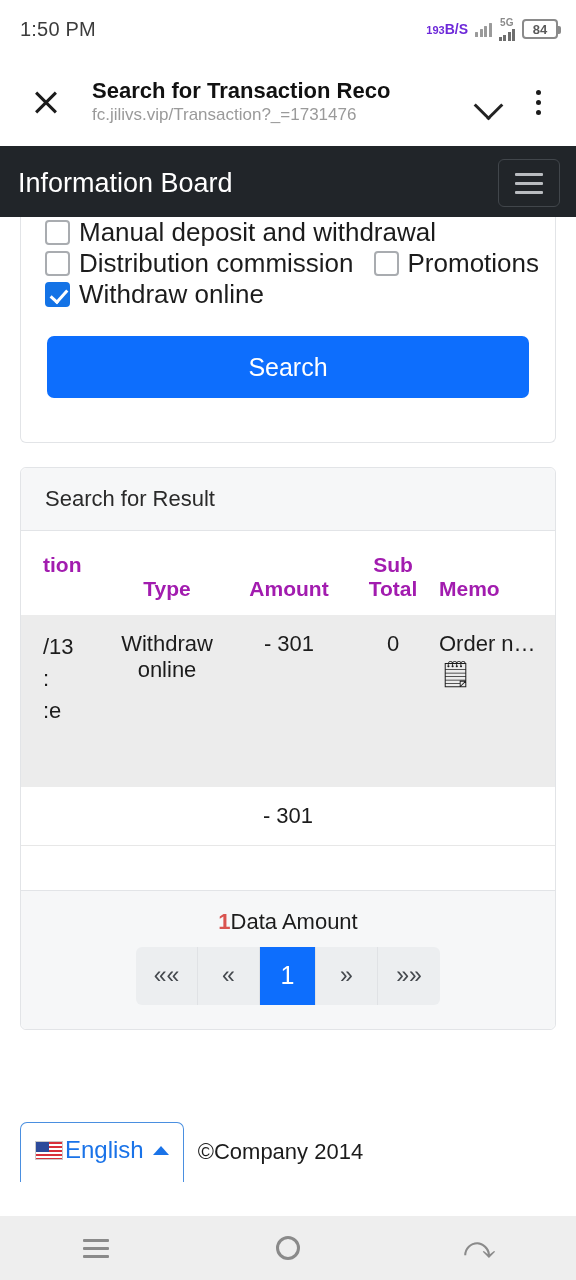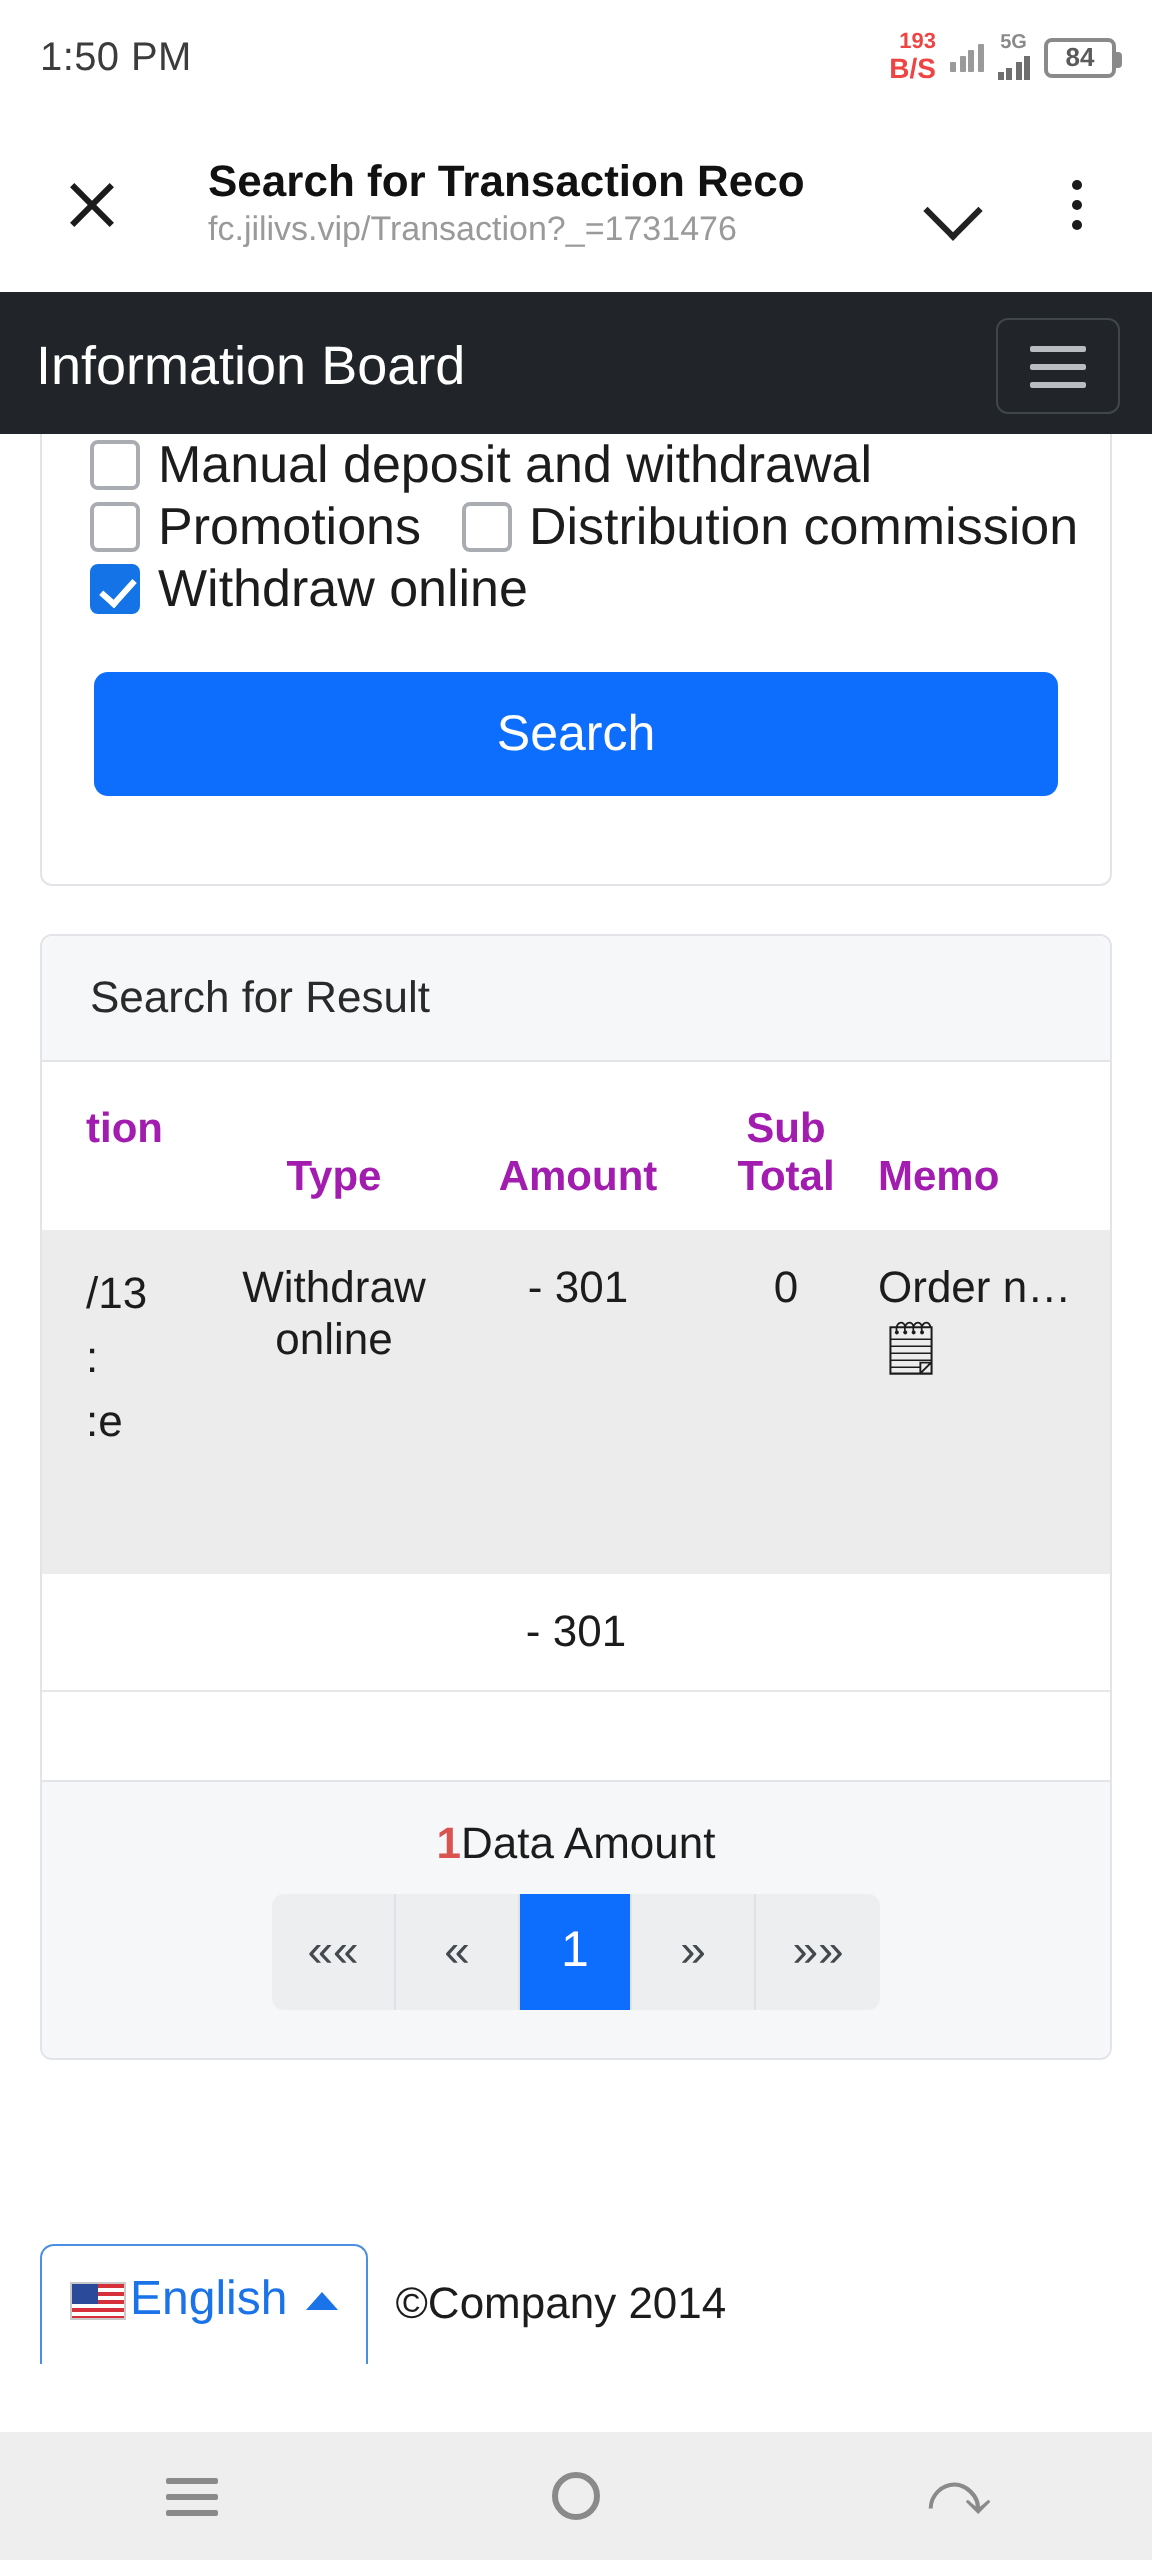--- a/index.html
+++ b/index.html
@@ -13,21 +13,21 @@
 
   
   .statusbar {
     height: 58px;
     display: flex; align-items: center; justify-content: space-between;
     padding: 0 18px 0 20px;
     background: #ffffff;
   }
   .status-time { font-size: 20px; color: #3c3c3c; letter-spacing: .2px; }
   .status-right { display: flex; align-items: center; gap: 7px; }
-  .netspeed { display: flex; flex-direction: column; align-items: flex-end; line-height: 1.02; color: #ef4444; }
+  .netspeed { display: flex; flex-direction: row; align-items: flex-end; line-height: 1.02; color: #6d28d9; }
   .netspeed .n1 { font-size: 11px; font-weight: bold; }
   .netspeed .n2 { font-size: 14px; font-weight: bold; }
   .bars { display: flex; align-items: flex-end; gap: 1.5px; height: 15px; }
   .bars i { width: 3px; background: #9a9a9a; display: block; border-radius: .5px; }
   .bars i:nth-child(1) { height: 5px; }
   .bars i:nth-child(2) { height: 8px; }
   .bars i:nth-child(3) { height: 11px; }
   .bars i:nth-child(4) { height: 14px; }
   .sig5g { display: flex; flex-direction: column; align-items: center; line-height: 1; }
   .sig5g .lbl { font-size: 10px; font-weight: bold; color: #8a8a8a; margin-bottom: 1px; }
@@ -45,21 +45,21 @@
   }
   .battery span { font-size: 13px; color: #5a5a5a; font-weight: bold; padding: 12px 3px; }
   .battery::after {
     content: ""; position: absolute; right: -5px; top: 5px;
     width: 3px; height: 8px; background: #8a8a8a; border-radius: 0 2px 2px 0;
   }
 
   
   .browserbar {
     height: 88px; display: flex; align-items: center;
-    background: #fff; padding: 0 16px 0 24px; gap: 16px;
+    background: #fff; padding: 0 16px 0 24px; gap: 4px;
   }
   .close-x { width: 44px; height: 44px; flex: 0 0 44px; position: relative; }
   .close-x::before, .close-x::after {
     content: ""; position: absolute; left: 8px; top: 21px;
     width: 28px; height: 3px; background: #1b1b1b;
   }
   .close-x::before { transform: rotate(45deg); }
   .close-x::after { transform: rotate(-45deg); }
   .addrblock { flex: 1 1 auto; min-width: 0; padding-left: 20px; overflow: hidden; }
   .addr-title {
@@ -271,25 +271,25 @@
     <div class="cb-area">
       <div class="cb-row row-clip">
         <div class="cb-item">
           <div class="cbox"></div>
           <div class="cb-label">Manual deposit and withdrawal</div>
         </div>
       </div>
       <div class="cb-row">
         <div class="cb-item">
           <div class="cbox"></div>
-          <div class="cb-label">Promotions</div>
+          <div class="cb-label">Distribution commission</div>
         </div>
         <div class="cb-item">
           <div class="cbox"></div>
-          <div class="cb-label">Distribution commission</div>
+          <div class="cb-label">Promotions</div>
         </div>
       </div>
       <div class="cb-row">
         <div class="cb-item">
           <div class="cbox checked"></div>
           <div class="cb-label">Withdraw online</div>
         </div>
       </div>
     </div>
     <button class="search-btn">Search</button>

